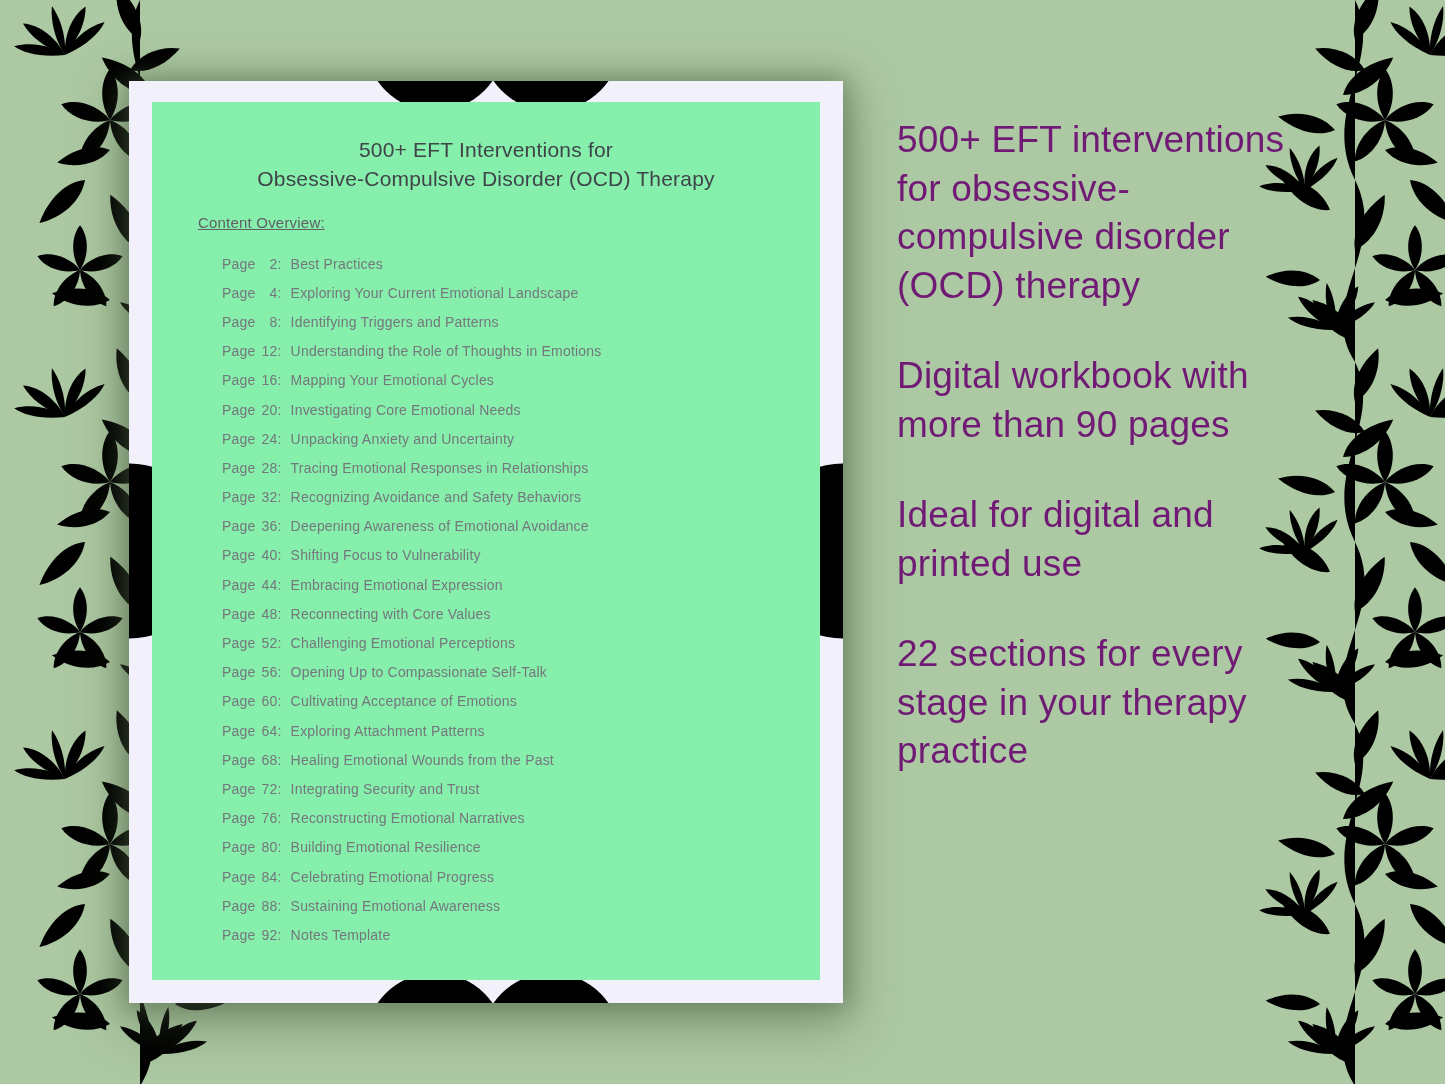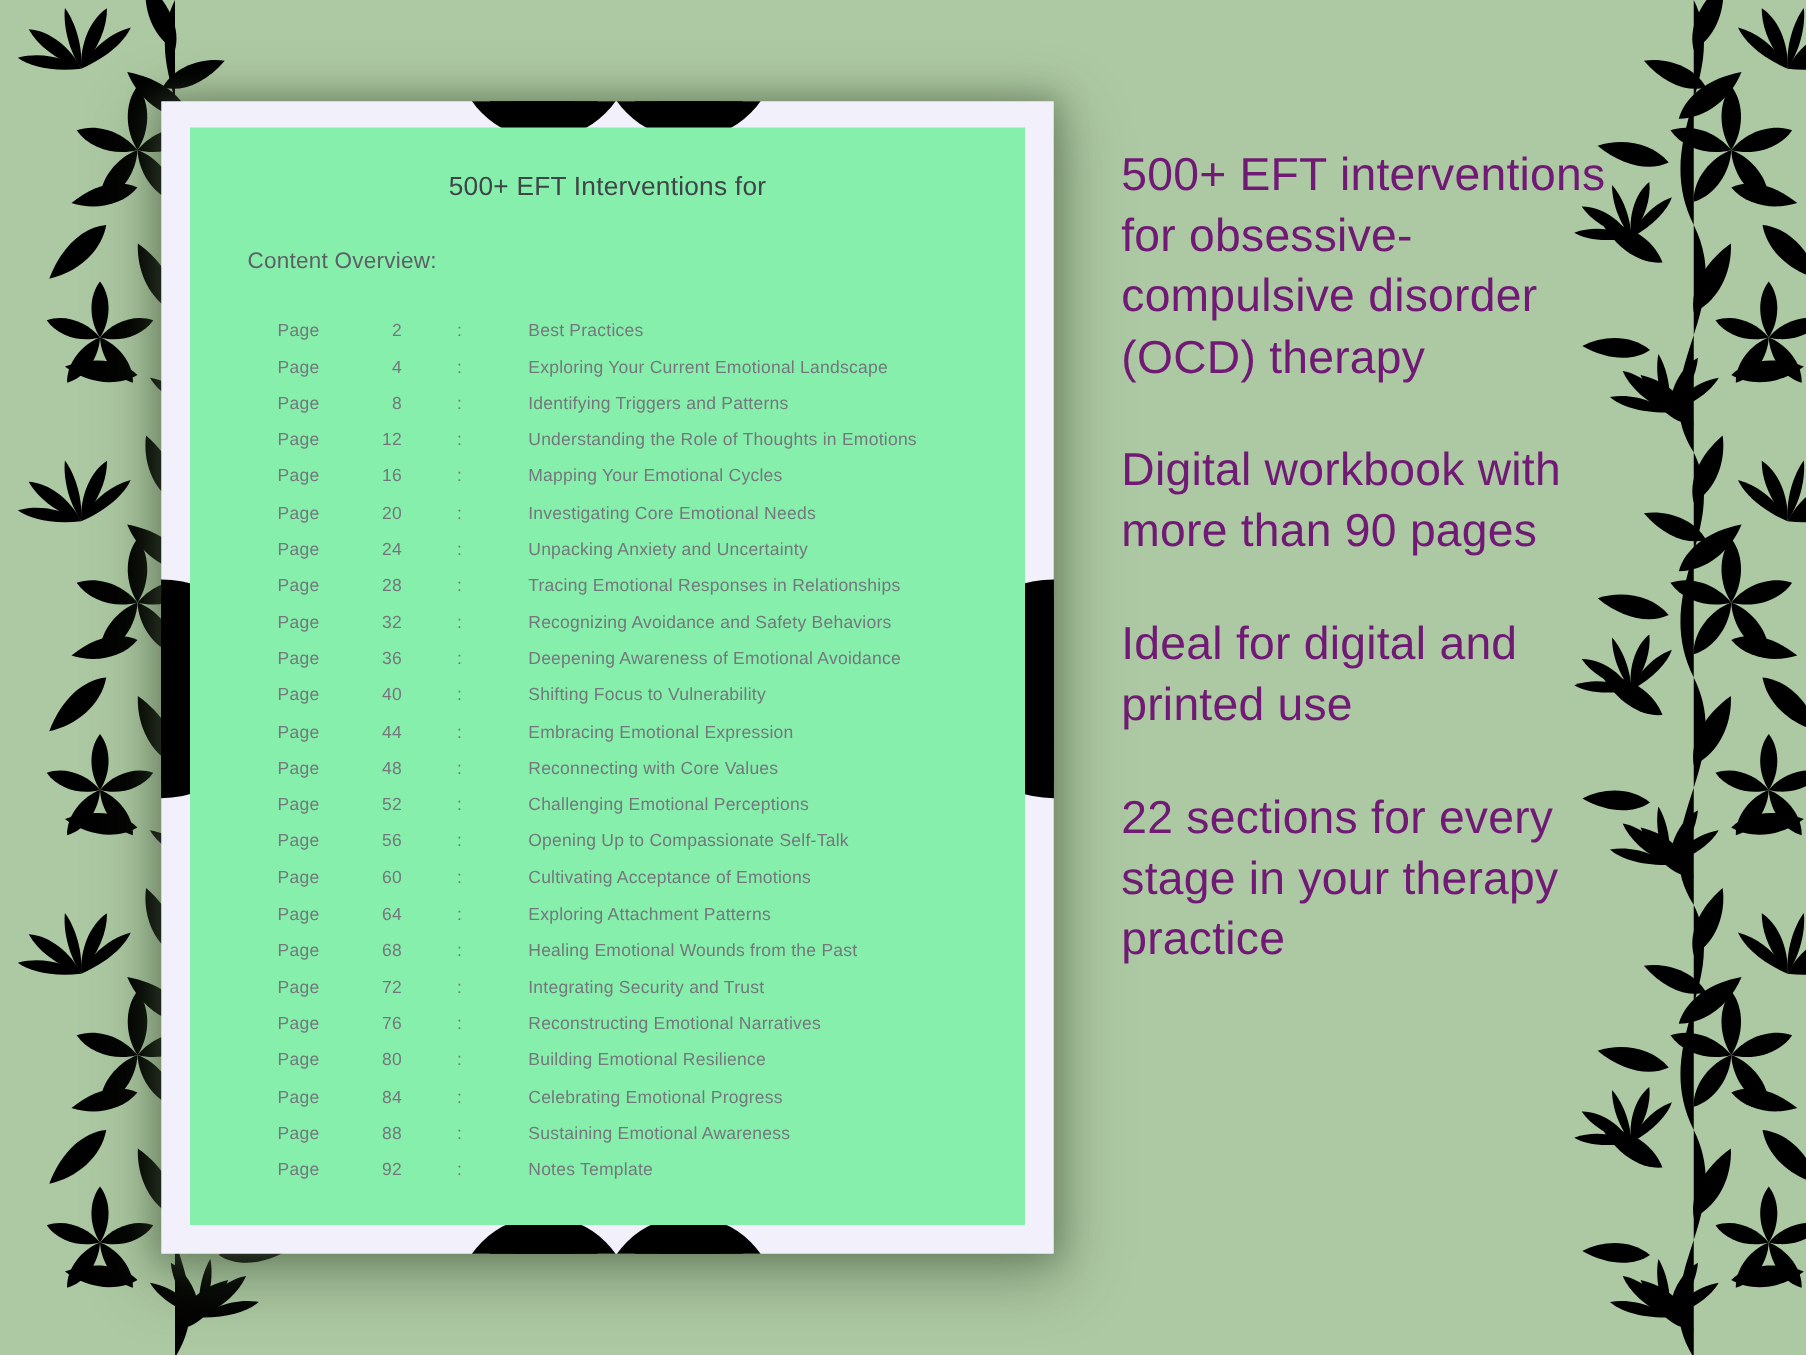--- a/index.html
+++ b/index.html
@@ -26,26 +26,26 @@
   .page{
     position:absolute;left:23px;top:21px;width:668px;height:878px;
     background:#86efac;z-index:1;
   }
   .doc-title{
     position:absolute;top:33px;left:0;width:668px;
     text-align:center;color:#3f4449;
     font-size:21px;line-height:29px;font-weight:500;letter-spacing:.2px;
   }
   .overview{
-    position:absolute;top:96px;left:46px;
-    color:#5d6166;font-size:18px;letter-spacing:.2px;
+    position:absolute;top:112px;left:46px;
+    color:#5d6166;font-size:15px;letter-spacing:.2px;text-decoration:underline;
   }
   .toc{position:absolute;top:147px;left:70px;right:20px;}
   .toc-row{height:29.2px;display:flex;align-items:center;
-    color:#74777c;font-size:14px;letter-spacing:.2px;white-space:nowrap;gap:44px;}
+    color:#74777c;font-size:14px;letter-spacing:.2px;white-space:nowrap;}
   .toc-num{display:inline-block;width:18px;text-align:right;margin-left:4px;}
   .toc-title{margin-left:9px;}
 
   
   .marketing{
     position:absolute;left:897px;top:116px;width:520px;
     color:#701a75;font-size:37px;line-height:48.5px;font-weight:300;
     letter-spacing:.2px;
   }
   .marketing p{margin:0 0 42px 0;white-space:nowrap;}
@@ -132,20 +132,21 @@
       <use href="#mandala" transform="translate(422 -40)"></use>
       <use href="#mandala" transform="translate(306 962)"></use>
       <use href="#mandala" transform="translate(422 962)"></use>
       <use href="#mandala" transform="translate(0 470) scale(1.25)"></use>
       <use href="#mandala" transform="translate(714 470) scale(1.25)"></use>
     </svg>
 
     <div class="page">
       <div class="doc-title">
         <span>500+ EFT Interventions for</span><br>
+        <span>Obsessive-Compulsive Disorder (OCD) Therapy</span>
       </div>
       <div class="overview">Content Overview:</div>
       <div class="toc">
           <div class="toc-row">
             <span>Page</span>
             <span class="toc-num">2</span>
             <span>:</span>
             <span class="toc-title">Best Practices</span>
           </div>
           <div class="toc-row">

